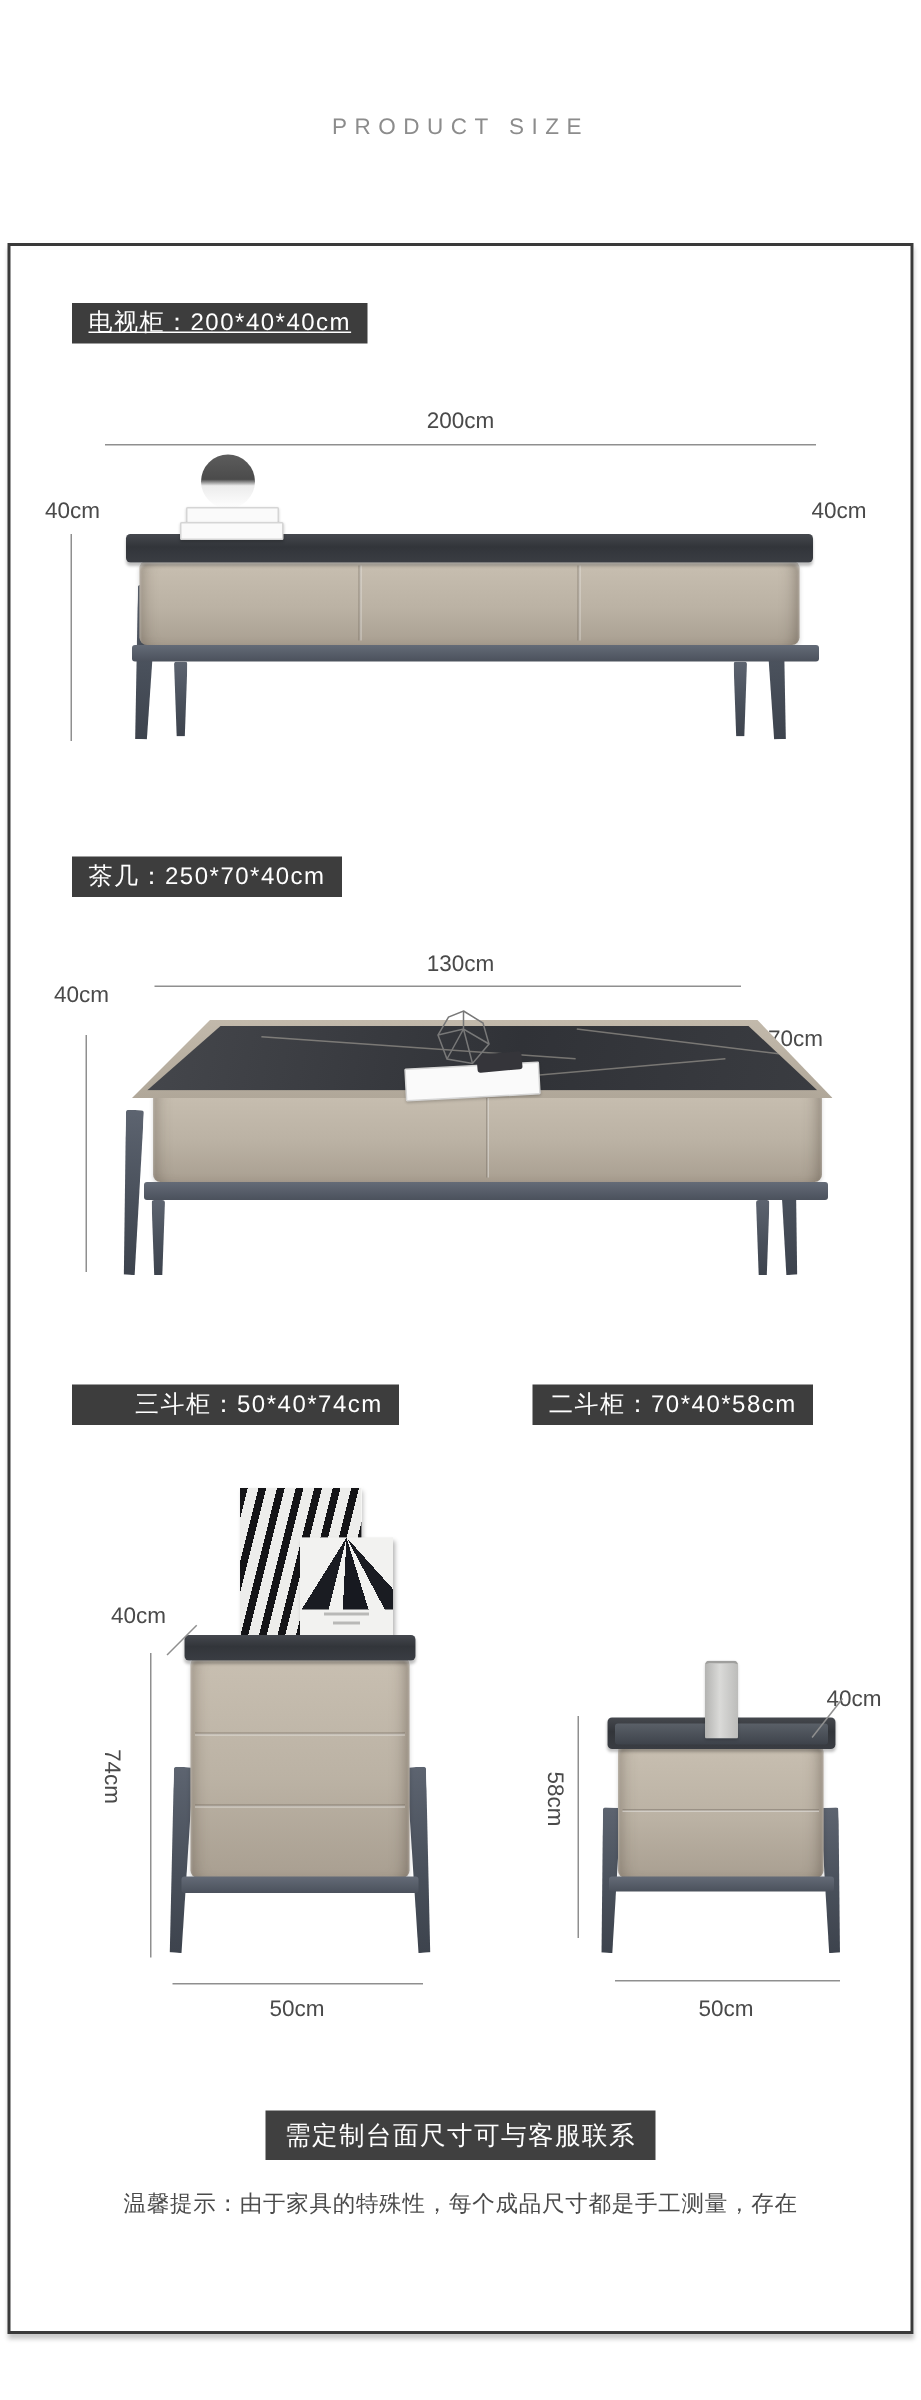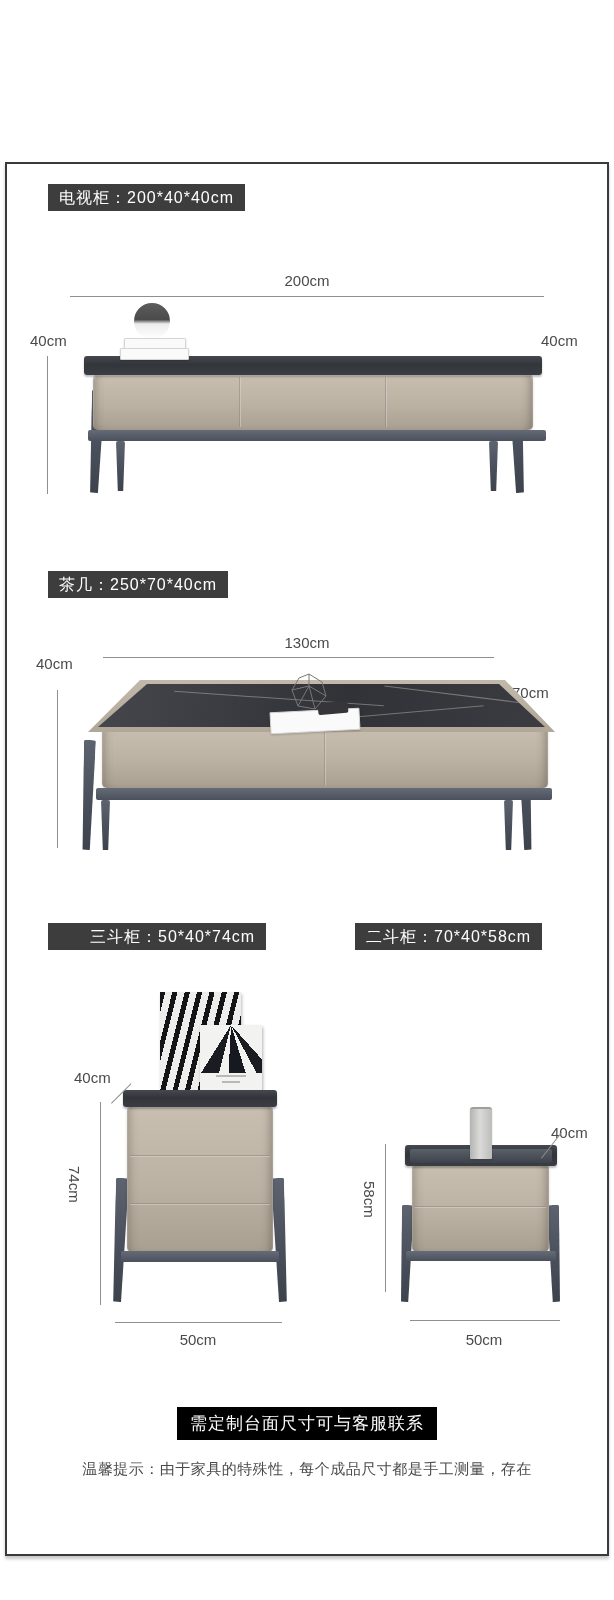--- a/index.html
+++ b/index.html
@@ -47,33 +47,34 @@
   .artframe{position:absolute;background:#f2f2f0;box-shadow:1px 2px 3px rgba(0,0,0,.3);overflow:hidden;}
   .rays{position:absolute;left:0;top:0;right:0;height:72%;
         background:conic-gradient(from 0deg at 50% 0%,#f2f2f0 0 138deg,#1a1c22 138deg 152deg,
                    #f2f2f0 152deg 163deg,#171920 163deg 183deg,#f2f2f0 183deg 194deg,
                    #1a1c22 194deg 212deg,#f2f2f0 212deg 360deg);}
   .cap{position:absolute;background:#b9b9b7;height:2px;}
   .marble-rim{position:absolute;background:linear-gradient(180deg,#c2b9ab,#b0a799);}
   .marble{position:absolute;background:linear-gradient(102deg,#46484d 0%,#303237 55%,#3b3d42 100%);overflow:hidden;}
   .vein{position:absolute;height:1px;background:rgba(205,198,185,.45);}
   .darkobj{position:absolute;background:#35353a;border-radius:2px;}
-  .banner{position:absolute;background:#000000;color:#fff;font-size:17px;display:flex;
+  .banner{position:absolute;background:#404040;color:#fff;font-size:17px;display:flex;
           align-items:center;justify-content:center;letter-spacing:1px;}
   .notice{position:absolute;left:0;right:0;text-align:center;color:#4a4a4a;font-size:15px;letter-spacing:.5px;}
 </style>
 </head>
 <body>
 
 <div class="page">
 
+  <div class="subtitle">PRODUCT SIZE</div>
   <div class="frame"></div>
 
   <div>
-    <div class="badge" style="left:48px;top:184px;">电视柜：200*40*40cm</div>
+    <div class="badge" style="left:48px;top:202px;text-decoration:underline;">电视柜：200*40*40cm</div>
     <div class="dim c" style="left:247px;top:272px;width:120px;">200cm</div>
     <div class="hline" style="left:70px;top:296px;width:474px;"></div>
     <div class="dim" style="left:30px;top:332px;">40cm</div>
     <div class="vline" style="left:47px;top:356px;height:138px;"></div>
     <div class="dim" style="left:541px;top:332px;">40cm</div>
     <div class="dline" style="left:504px;top:356px;width:30px;transform:rotate(34deg);"></div>
 
     <div class="leg" style="left:92px;top:390px;width:13px;height:103px;transform:rotate(2.5deg);"></div>
     <div class="leg" style="left:116px;top:441px;width:9px;height:50px;"></div>
     <div class="leg" style="left:509px;top:390px;width:13px;height:103px;transform:rotate(-2.5deg);"></div>

